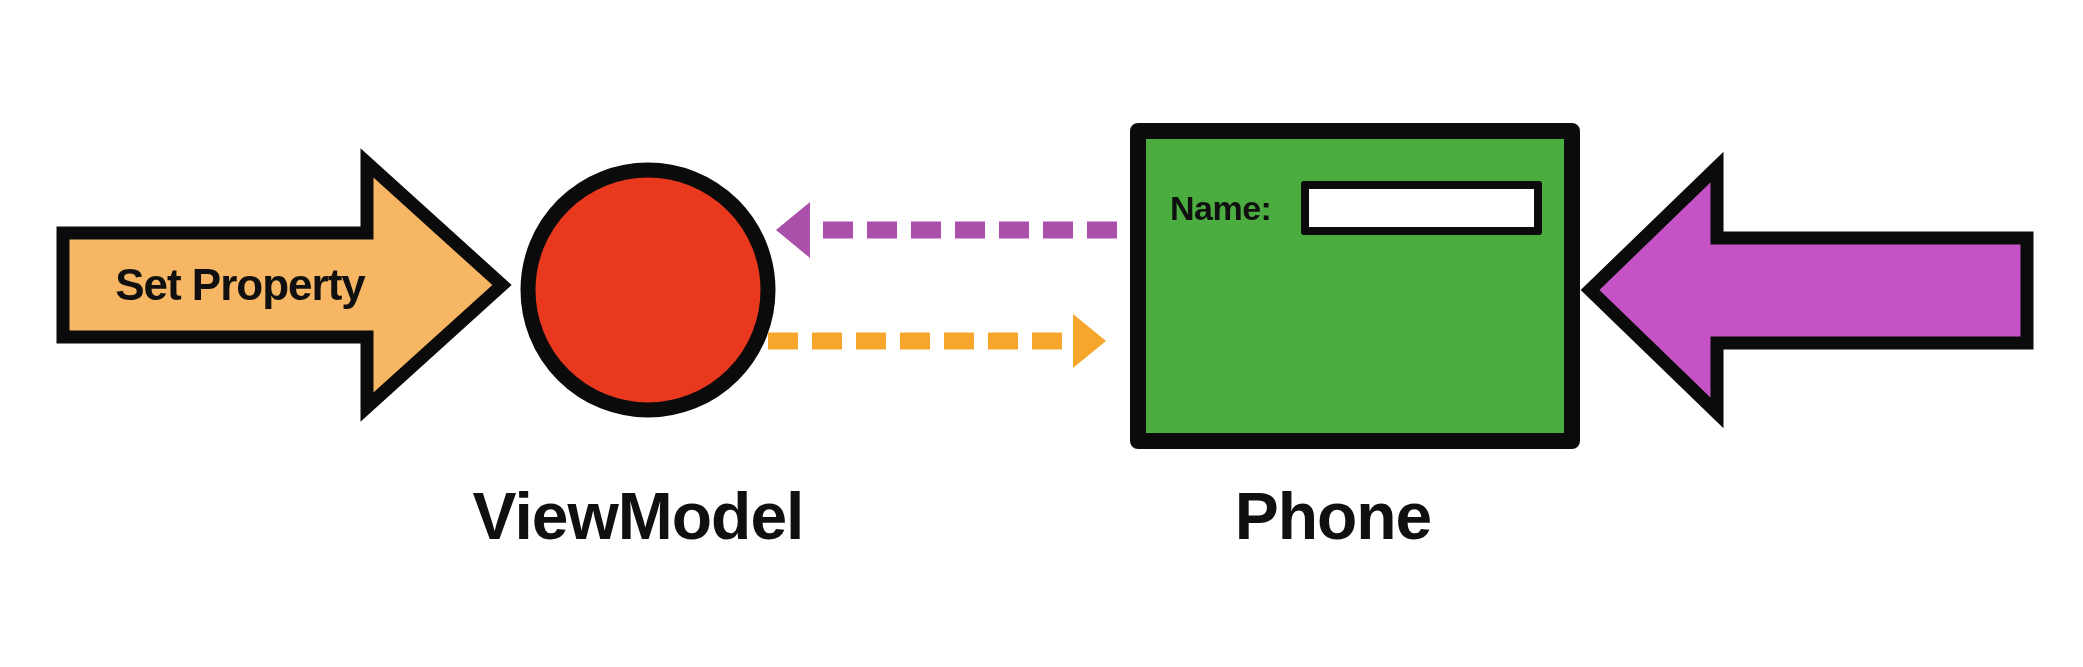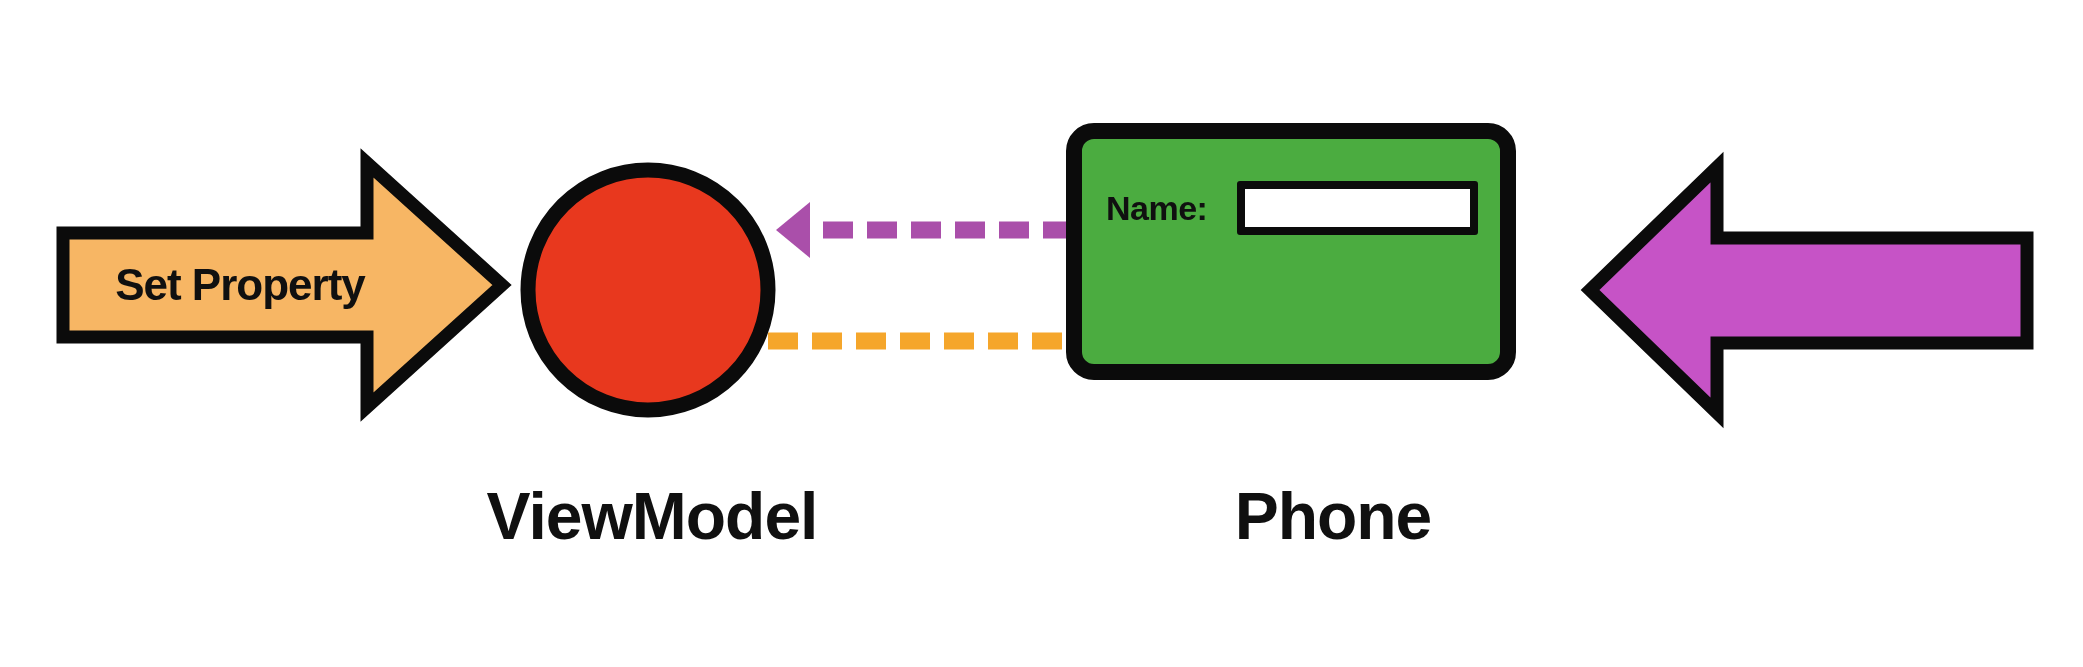--- a/index.html
+++ b/index.html
@@ -75,32 +75,32 @@
   .caption {
     position: absolute;
     top: 478px;
     font-size: 66px;
     font-weight: 700;
     letter-spacing: -1px;
     text-align: center;
     color: var(--text);
     white-space: nowrap;
   }
-  .caption.viewmodel { left: 402px;  width: 500px; }
+  .caption.viewmodel { left: 388px;  width: 500px; }
   .caption.view      { left: 1093px; width: 480px; }
 
   .view-panel {
     position: absolute;
-    left: 1066px;
+    left: 1130px;
     top: 123px;
     width: 450px;
-    height: 257px;
+    height: 326px;
     background: var(--green-panel-fill);
     border: 16px solid var(--outline);
-    border-radius: 28px;
+    border-radius: 8px;
     padding: 42px 0 0 24px;
     display: flex;
     flex-direction: column;
     gap: 26px;
   }
   .form-row {
     display: flex;
     align-items: center;
   }
   .field-label {

